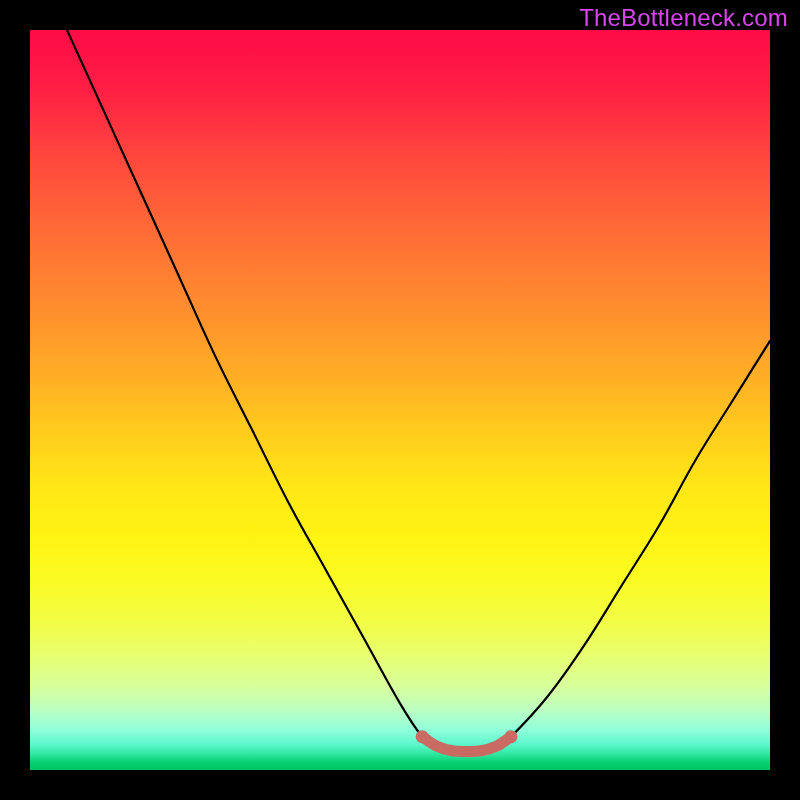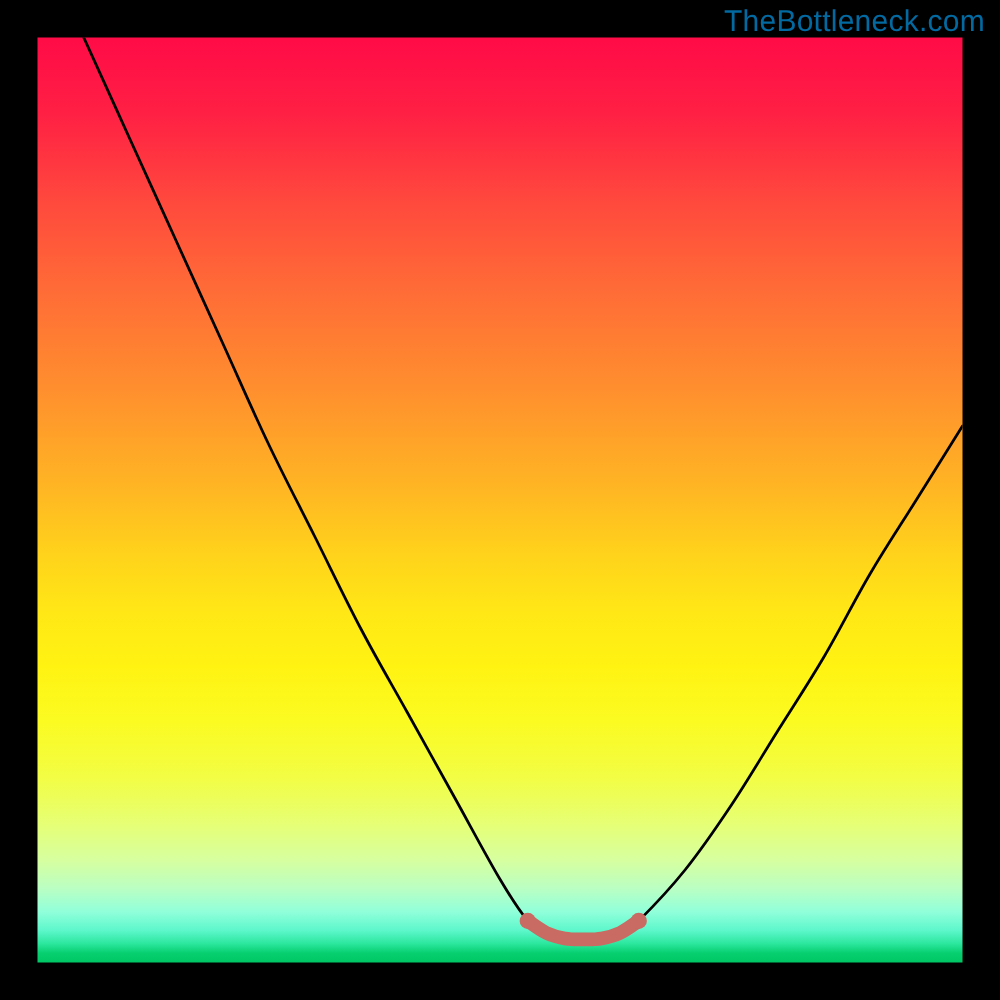--- a/index.html
+++ b/index.html
@@ -10,21 +10,21 @@
     height: 800px;
     background: #000;
   }
   .watermark {
     position: absolute;
     top: 4px;
     right: 12px;
     font-family: Arial, Helvetica, sans-serif;
     font-size: 24px;
     font-weight: 500;
-    color: #0369a1;
+    color: #d946ef;
     letter-spacing: 0.2px;
     z-index: 5;
   }
   .plot-area {
     position: absolute;
     left: 30px;
     top: 30px;
     width: 740px;
     height: 740px;
   }

